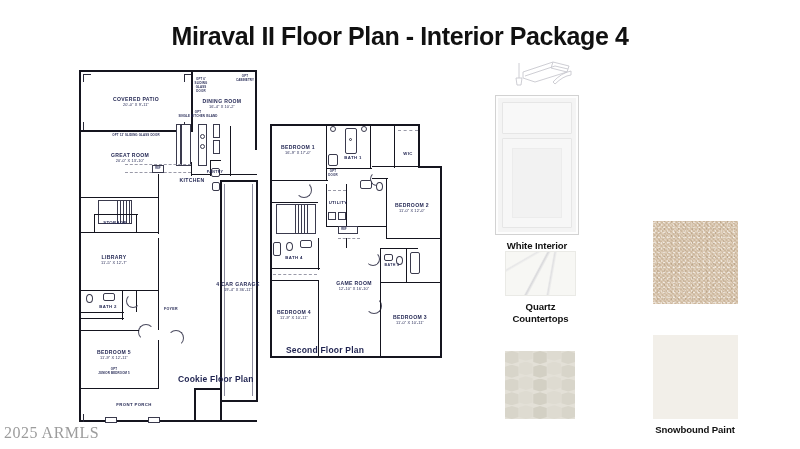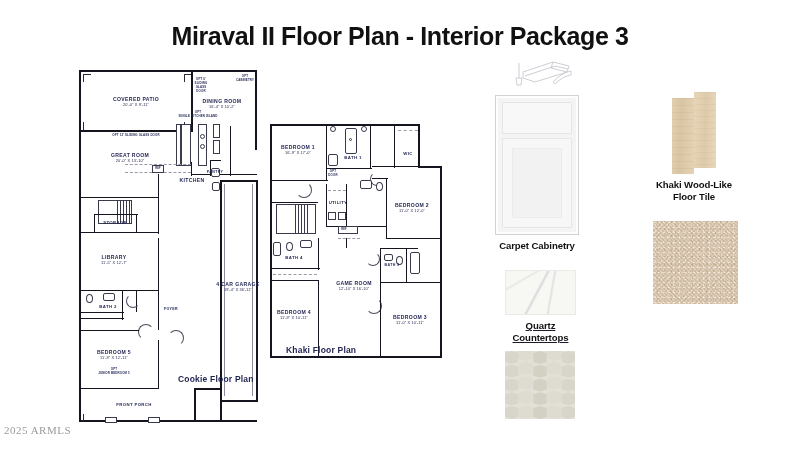--- a/index.html
+++ b/index.html
@@ -27,21 +27,21 @@
     font-weight: bold;
     letter-spacing: -0.4px;
     color: #111111;
   }
 
   
   #watermark {
     position: absolute;
     left: 4px;
     top: 424px;
-    font-size: 11px;
+    font-size: 16px;
     color: #9c9c9c;
     letter-spacing: 0.5px;
     font-family: "Liberation Serif", serif;
   }
 
   
   #floorplans {
     position: absolute;
     left: 70px;
     top: 62px;
@@ -246,21 +246,21 @@
     width: 85px; height: 84px;
     background: #f2efe9;
   }
 
   
   #pull-sketch { position: absolute; left: 18px; top: 0; }
 </style>
 </head>
 <body>
 
-<div id="page-title">Miraval II Floor Plan - Interior Package 3</div>
+<div id="page-title">Miraval II Floor Plan - Interior Package 4</div>
 
 <div id="floorplans">
 
   <div>
 
     <div class="wall" style="left:9px;  top:8px;   width:1.6px; height:352px;"></div>
     <div class="wall" style="left:9px;  top:8px;   width:178px; height:1.6px;"></div>
     <div class="wall" style="left:185px;top:8px;   width:1.6px; height:80px;"></div>
     <div class="wall" style="left:9px;  top:358px; width:178px; height:1.6px;"></div>
 
@@ -502,50 +502,50 @@
       <div class="rname">BATH 3</div>
     </div>
     <div class="room" style="left:340px; top:258px;">
       <div class="rname">BEDROOM 3</div>
       <div class="rdim">11'-0" X 10'-11"</div>
     </div>
 
     <div class="optnote" style="left:263px; top:112px;">OPT
 DOOR</div>
 
-    <div class="plan-label" style="left:216px; top:283px;">Khaki Floor Plan</div>
+    <div class="plan-label" style="left:216px; top:283px;">Second Floor Plan</div>
   </div>
 </div>
 
 <div id="materials">
 
   <div class="swatch-group" style="left:0px; top:37px;">
     <div id="cabinet-swatch" class="swatch-box">
       <div class="drawer"></div>
       <div class="door-panel">
         <div class="door-inner"></div>
       </div>
     </div>
-    <div class="swatch-caption" style="width:84px;">Carpet Cabinetry</div>
+    <div class="swatch-caption" style="width:84px;">White Interior</div>
   </div>
 
   <div id="pull-sketch">
     <svg width="62" height="34" viewBox="0 0 62 34" aria-hidden="true">
       <g fill="none" stroke="#c8c8cf" stroke-width="0.9">
         <path d="M6 5 L6 20"></path>
         <path d="M3 20 L9 20 L8 27 L4 27 Z"></path>
         <path d="M10 14 L40 4 L56 8 L54 14 L22 24 L10 20 Z"></path>
         <path d="M12 18 L42 8 L55 11"></path>
         <path d="M40 4 L38 10 L54 14"></path>
         <path d="M42 26 Q50 18 58 17 L58 13 Q48 15 40 24 Z"></path>
       </g>
     </svg>
   </div>
 
-  <div class="swatch-group" style="left:10px; top:212px;text-decoration:underline;">
+  <div class="swatch-group" style="left:10px; top:193px;">
     <div id="quartz-swatch" class="swatch-box"></div>
     <div class="swatch-caption" style="width:71px;">Quartz
 Countertops</div>
   </div>
 
   <div class="swatch-group" style="left:10px; top:293px;">
     <div id="pearl-swatch" class="swatch-box">
       <div class="col">
           <i class="pk"></i>
           <i class="pk"></i>
@@ -577,28 +577,24 @@
       <div class="col">
           <i class="pk"></i>
           <i class="pk"></i>
           <i class="pk"></i>
           <i class="pk"></i>
           <i class="pk"></i>
         </div>
     </div>
   </div>
 
-  <div class="swatch-group" style="left:166px; top:34px;">
-    <div id="wood-swatch" class="swatch-box" style="margin-left:11px;">
-      <div class="plank p1"></div>
-      <div class="plank p2"></div>
-    </div>
-    <div class="swatch-caption" style="width:128px; margin-left:-31px;">Khaki Wood-Like
-Floor Tile</div>
-  </div>
 
   <div class="swatch-group" style="left:136px; top:163px;">
     <div id="carpet-swatch" class="swatch-box" style="margin-left:22px;"></div>
   </div>
 
+  <div class="swatch-group" style="left:136px; top:277px;">
+    <div id="paint-swatch" class="swatch-box" style="margin-left:22px;"></div>
+    <div class="swatch-caption" style="width:128px;">Snowbound Paint</div>
+  </div>
 </div>
 
 <div id="watermark">2025 ARMLS</div>
 
 </body></html>

